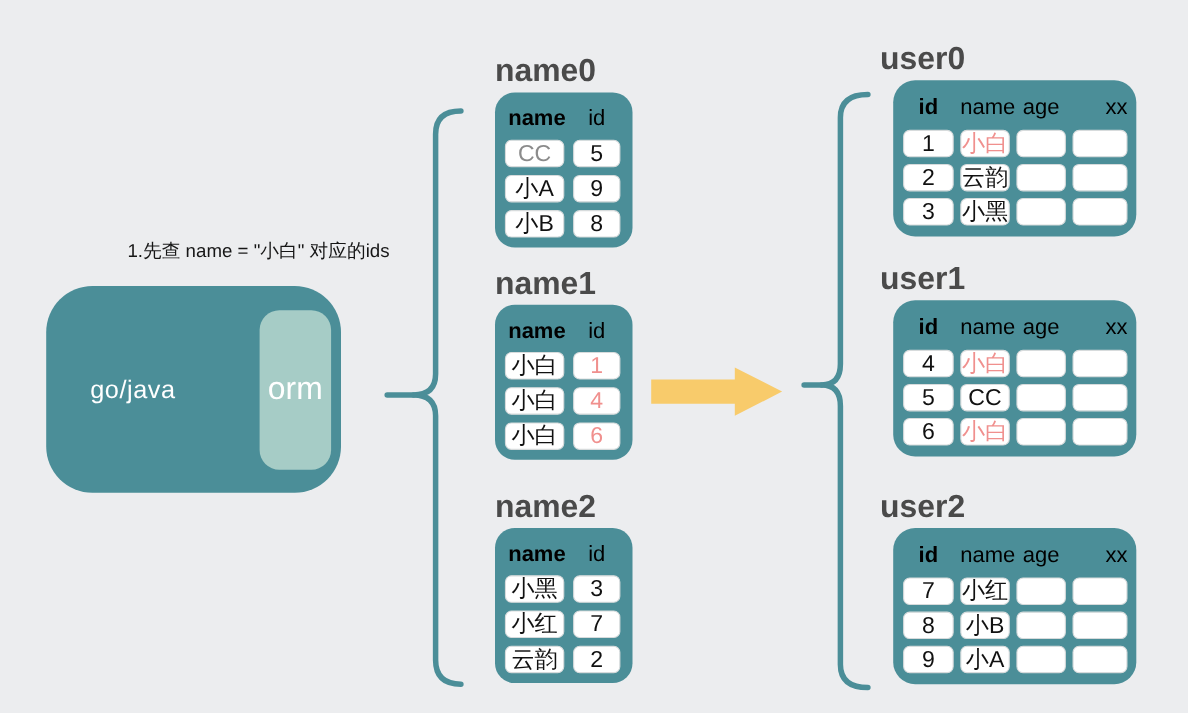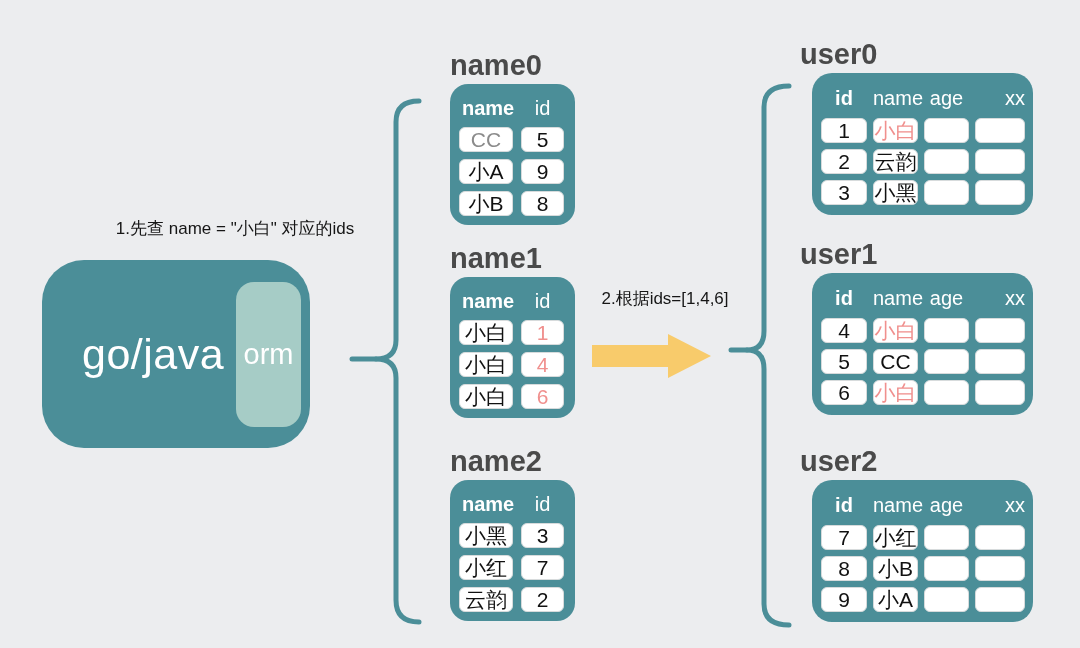--- a/index.html
+++ b/index.html
@@ -12,41 +12,41 @@
     width:1080px;height:648px;position:relative;overflow:hidden;
     background:var(--background,#ECEDEF);
     font-family:"Liberation Sans","DejaVu Sans",sans-serif;
   }
   .overlay{position:absolute;left:0;top:0;width:1080px;height:648px;pointer-events:none;}
 
   
   .app-block{position:absolute;left:42px;top:260px;width:268px;height:188px;
     background:var(--teal);border-radius:42px;}
   .app-label{position:absolute;left:40px;top:0;height:100%;display:flex;align-items:center;
-    color:#fff;font-size:43px;letter-spacing:0.5px;}
+    color:#fff;font-size:23px;letter-spacing:0.5px;}
   .orm-box{position:absolute;right:9px;top:22px;width:65px;height:145px;
     background:var(--teal-light);border-radius:18px;
     display:flex;align-items:center;justify-content:center;color:#fff;font-size:29px;}
 
   
   .ann{position:absolute;color:#161616;font-size:17px;}
   .ann-step1{left:100px;top:217px;width:270px;text-align:center;}
   .ann-step2{left:560px;top:288px;width:210px;text-align:center;line-height:21px;}
 
   
   .tbl-title{position:absolute;text-align:left;font-weight:bold;font-size:29px;
     color:var(--title-gray);height:26px;line-height:26px;}
   .t-name{left:450px;width:125px;}
   .t-user{left:800px;width:221px;}
 
   
   .tbl{position:absolute;background:var(--teal);}
   .name-tbl{left:450px;width:125px;height:141px;border-radius:18px;padding:9px 9px 9px 9px;}
   .user-tbl{left:812px;width:221px;height:142px;border-radius:20px;padding:10px 8px 10px 9px;}
-  .hdr-row{display:flex;align-items:center;height:30px;color:#ffffff;font-size:20px;}
+  .hdr-row{display:flex;align-items:center;height:30px;color:#000000;font-size:20px;}
   .name-tbl .hdr-row{gap:8px;margin-bottom:4px;}
   .user-tbl .hdr-row{gap:6px;margin-bottom:5px;}
   .hdr-row .bold{font-weight:bold;}
   .h-name{width:54px;padding-left:3px;}
   .h-id{width:43px;text-align:center;}
   .uh{text-align:center;}
   .u-c1{width:46px;} .u-c2{width:45px;} .u-c3{width:45px;} .u-c4{width:50px;text-align:right;}
   .row{display:flex;}
   .name-tbl .row{gap:8px;margin-bottom:7px;}
   .user-tbl .row{gap:6px;margin-bottom:6px;}
@@ -71,21 +71,20 @@
 
   <svg class="overlay" width="1080" height="648" viewBox="0 0 1080 648">
     <path d="M 419 101 Q 396 101 396 122 L 396 340 Q 396 359 376 359 Q 396 359 396 378 L 396 600 Q 396 622 419 622" fill="none" style="stroke:var(--teal)" stroke-width="5" stroke-linecap="round" stroke-linejoin="round"></path>
     <path d="M 352 359 L 376 359" fill="none" style="stroke:var(--teal)" stroke-width="5" stroke-linecap="round"></path>
     <path d="M 789 86 Q 764 86 764 107 L 764 331 Q 764 350 747 350 Q 764 350 764 369 L 764 604 Q 764 625 789 625" fill="none" style="stroke:var(--teal)" stroke-width="5" stroke-linecap="round" stroke-linejoin="round"></path>
     <path d="M 731 350 L 747 350" fill="none" style="stroke:var(--teal)" stroke-width="5" stroke-linecap="round"></path>
     <polygon points="592,345 668,345 668,334 711,356 668,378 668,367 592,367" style="fill:var(--arrow-yellow)" stroke="none"></polygon>
   </svg>
 
   <div class="ann ann-step2">
-    <div>2.根据ids=[1,4,6]</div>
   </div>
 
   <div class="tbl-title t-name" style="top:52px">name0</div>
   <div class="tbl name-tbl" style="top:84px">
     <div class="hdr-row">
       <span class="h-name bold">name</span>
       <span class="h-id">id</span>
     </div>
     <div class="row">
       <span class="cell c-name muted">CC</span>

